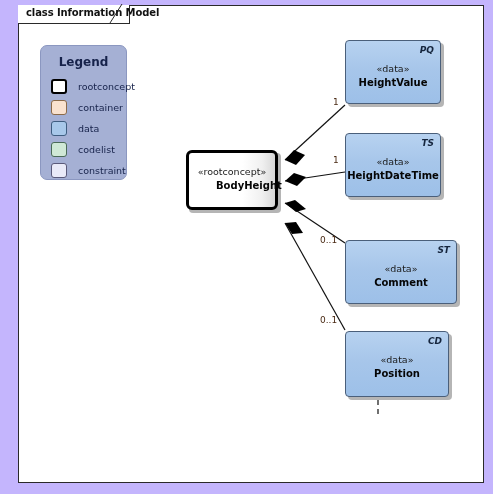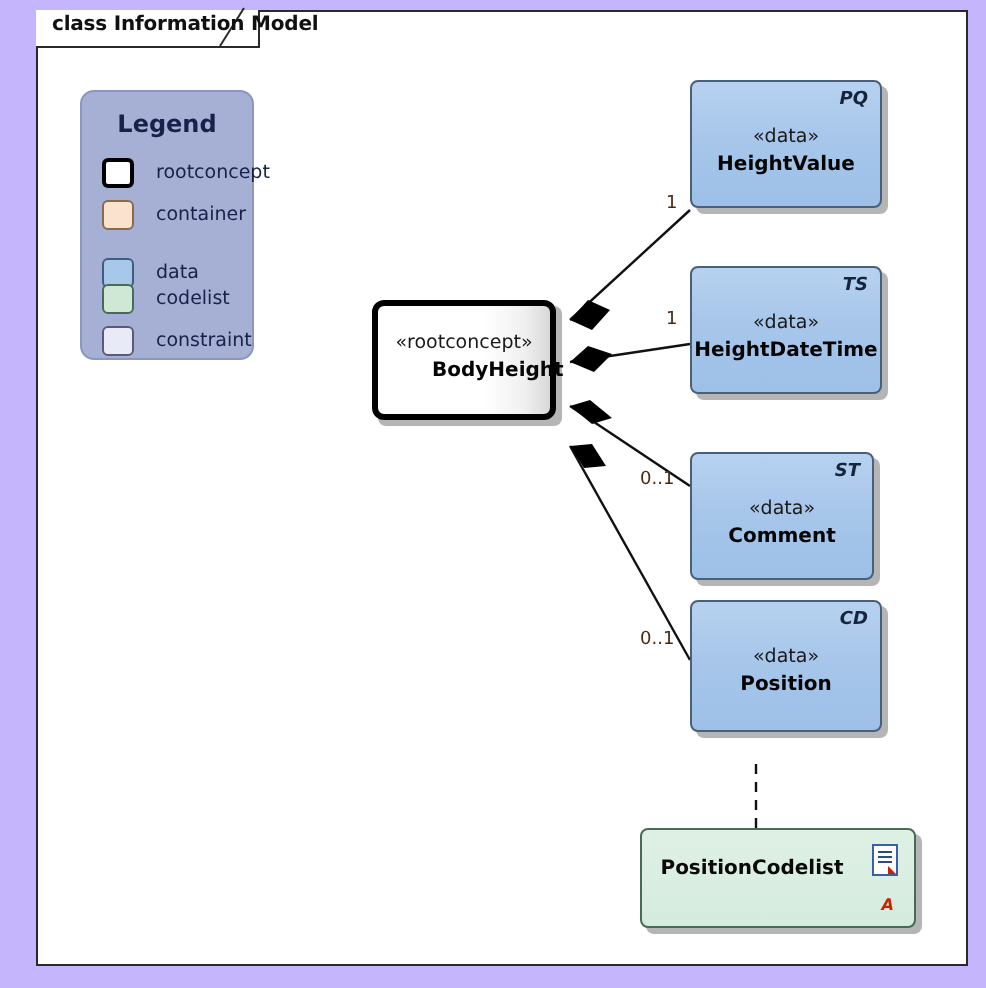--- a/index.html
+++ b/index.html
@@ -279,21 +279,21 @@
     <div class="legend-row" style="top:32px;">
       <span class="swatch swatch-rootconcept"></span>
       <span class="legend-label">rootconcept</span>
     </div>
 
     <div class="legend-row" style="top:53px;">
       <span class="swatch swatch-container"></span>
       <span class="legend-label">container</span>
     </div>
 
-    <div class="legend-row" style="top:82px;">
+    <div class="legend-row" style="top:74px;">
       <span class="swatch swatch-data"></span>
       <span class="legend-label">data</span>
     </div>
 
     <div class="legend-row" style="top:95px;">
       <span class="swatch swatch-codelist"></span>
       <span class="legend-label">codelist</span>
     </div>
 
     <div class="legend-row" style="top:116px;">
@@ -321,54 +321,37 @@
 
   <div class="node node-data" style="left:345px; top:133px; width:96px; height:64px;">
     <div class="shadow"></div>
     <div class="body">
       <div class="corner-tag">TS</div>
       <div class="node-label stereotype" style="top:22px;">«data»</div>
       <div class="node-label classname" style="top:36px;">HeightDateTime</div>
     </div>
   </div>
 
-  <div class="node node-data" style="left:345px; top:226px; width:92px; height:64px;">
+  <div class="node node-data" style="left:345px; top:240px; width:112px; height:64px;">
     <div class="shadow"></div>
     <div class="body">
       <div class="corner-tag">ST</div>
       <div class="node-label stereotype" style="top:22px;">«data»</div>
       <div class="node-label classname" style="top:36px;">Comment</div>
     </div>
   </div>
 
-  <div class="node node-data" style="left:345px; top:300px; width:96px; height:66px;padding-left:16px;">
+  <div class="node node-data" style="left:345px; top:331px; width:104px; height:66px;padding-left:16px;">
     <div class="shadow"></div>
     <div class="body">
       <div class="corner-tag">CD</div>
       <div class="node-label stereotype" style="top:22px;">«data»</div>
       <div class="node-label classname" style="top:36px;">Position</div>
     </div>
   </div>
 
-  <div class="node node-codelist" style="left:320px; top:414px; width:138px; height:50px;">
-    <div class="shadow"></div>
-    <div class="body">
-      <div class="codelist-name">PositionCodelist</div>
-
-      <svg class="doc-icon" viewBox="0 0 13 16">
-        <rect x="0.5" y="0.5" width="12" height="15" fill="#ffffff" stroke="#3a5fa8" stroke-width="1"></rect>
-        <line x1="3" y1="4" x2="10" y2="4" stroke="#2a4a8a" stroke-width="1"></line>
-        <line x1="3" y1="6.5" x2="10" y2="6.5" stroke="#2a4a8a" stroke-width="1"></line>
-        <line x1="3" y1="9" x2="10" y2="9" stroke="#2a4a8a" stroke-width="1"></line>
-        <polygon points="7,10 12,10 12,15 7,15" fill="#ffffff" stroke="none"></polygon>
-        <polygon points="8,11 12,15 8,15" fill="#cc2200"></polygon>
-      </svg>
-
-      <div class="red-a">A</div>
-    </div>
-  </div>
 
   <div class="mult" style="left:333px; top:97px;">1</div>
   <div class="mult" style="left:333px; top:155px;">1</div>
   <div class="mult" style="left:320px; top:235px;">0..1</div>
   <div class="mult" style="left:320px; top:315px;">0..1</div>
 
 </div>
 
 </body></html>

